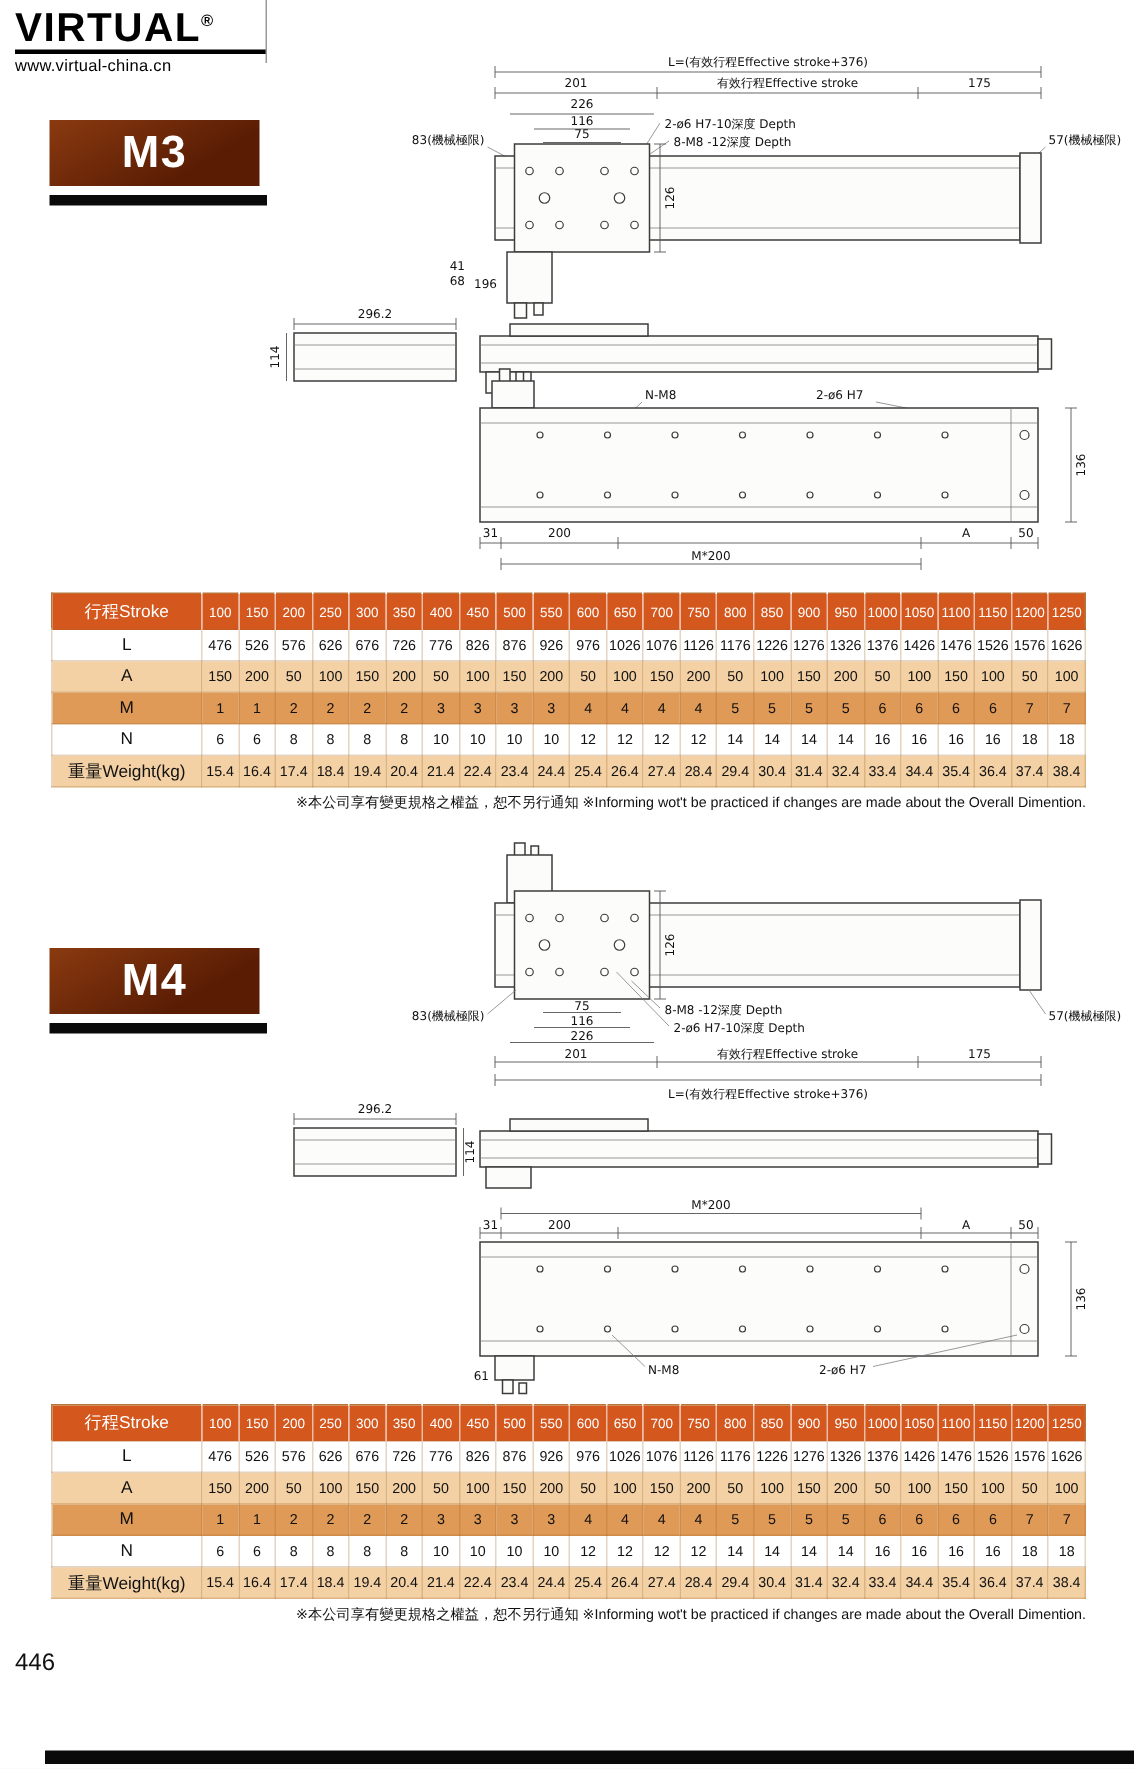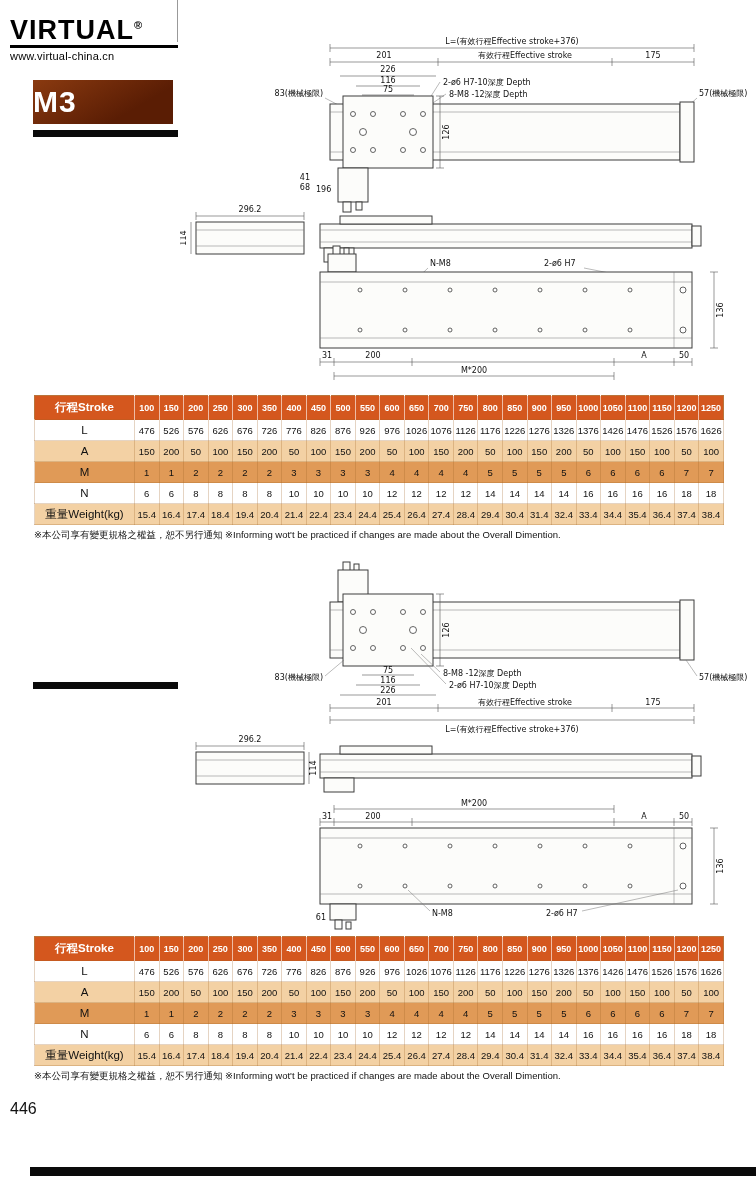--- a/index.html
+++ b/index.html
@@ -3,58 +3,58 @@
 <meta charset="utf-8">
 <style>
   *{margin:0;padding:0;box-sizing:border-box}
   :root{
     --table-header-bg:#d4571e; --row-tan:#f3d1a4; --row-orange:#e09a57;
     --badge-dark:#5a1d04; --badge-light:#8a3a10; --bar-black:#0a0a0a;
   }
   body{background:#e9e9e9;font-family:"Liberation Sans","DejaVu Sans",sans-serif}
   .page{position:relative;width:756px;height:1179px;background:#fff;margin:0 auto;overflow:hidden}
 
-  .logo-block{position:absolute;left:10px;top:16px;width:168px}
+  .logo-block{position:absolute;left:10px;top:4px;width:168px}
   .logo-line{font-weight:bold;font-size:27px;letter-spacing:1px;color:#000;border-bottom:3px solid #000;line-height:1.05;padding-bottom:1px}
   .reg{font-size:11px;vertical-align:super;font-weight:bold}
   .website{font-size:11px;color:#000;margin-top:2px;letter-spacing:.2px}
   .header-rule{position:absolute;left:177px;top:0;width:1px;height:42px;background:#999}
 
-  .badge{position:absolute;width:140px;height:44px;display:flex;align-items:center;
+  .badge{position:absolute;width:140px;height:44px;display:flex;align-items:center;justify-content:center;
     color:#fff;font-size:30px;font-weight:bold;letter-spacing:1px;
     background:linear-gradient(150deg,var(--badge-light) 0%,var(--badge-dark) 70%)}
   #badge-m3{left:33px;top:80px}
   #badge-m4{left:33px;top:632px}
   .badge-bar{position:absolute;width:145px;height:7px;background:var(--bar-black)}
   #badge-bar-m3{left:33px;top:130px}
   #badge-bar-m4{left:33px;top:682px}
 
   .drawing{position:absolute}
   #m3-drawing{left:180px;top:32px}
   #m4-drawing{left:180px;top:560px}
   .drawing .part{fill:#fcfcfa;stroke:#3c3c3c;stroke-width:1}
   .drawing .thin{stroke:#777;stroke-width:.5;fill:none}
   .drawing .hole{fill:#fff;stroke:#3c3c3c;stroke-width:.8}
   .drawing .dim{stroke:#555;stroke-width:.6;fill:none}
   .drawing text{font-family:"DejaVu Sans",sans-serif;font-size:8px;fill:#111}
 
   .spec-table{position:absolute;left:34px;width:690px;border-collapse:collapse;table-layout:fixed;border:1px solid #b9743a}
   #table-m3{top:395px}
   #table-m4{top:936px}
-  .spec-table th{background:var(--table-header-bg);color:#fff;font-size:9px;font-weight:bold;height:24px;padding:0;
+  .spec-table th{background:var(--table-header-bg);color:#fff;font-size:9px;font-weight:normal;height:24px;padding:0;
     text-align:center;border-left:1px solid rgba(255,255,255,.6)}
   .spec-table th:first-child{width:100px;font-size:11.5px;border-left:none}
   .spec-table td{font-size:9.5px;height:21px;text-align:center;padding:0;color:#111;border:1px solid rgba(160,100,40,.28)}
   .spec-table td:first-child{font-size:11.5px}
   .spec-table tbody tr{background:#fff}
   .spec-table tbody tr:nth-child(2){background:var(--row-tan)}
   .spec-table tbody tr:nth-child(3){background:var(--row-orange)}
   .spec-table tbody tr:nth-child(5){background:var(--row-tan)}
 
-  .note{position:absolute;left:34px;width:690px;font-size:9.5px;color:#111;}
+  .note{position:absolute;left:34px;width:690px;font-size:9.5px;color:#111;text-align:right}
   #note-m3{top:529px}
   #note-m4{top:1070px}
 
   .page-num{position:absolute;left:10px;top:1100px;font-size:16px;color:#111}
   .bottom-bar{position:absolute;left:30px;top:1167px;width:726px;height:9px;background:var(--bar-black)}
 </style>
 </head>
 <body>
 
 <div class="page">
@@ -354,20 +354,23 @@
           <td>34.4</td>
           <td>35.4</td>
           <td>36.4</td>
           <td>37.4</td>
           <td>38.4</td>
         </tr>
       </tbody>
   </table>
   <div class="note" id="note-m3">※本公司享有變更規格之權益，恕不另行通知 ※Informing wot't be practiced if changes are made about the Overall Dimention.</div>
 
+  <div class="badge" id="badge-m4">
+      <span>M4</span>
+    </div>
   <div class="badge-bar" id="badge-bar-m4"></div>
 
   <svg id="m4-drawing" class="drawing" width="570" height="372" viewBox="0 0 570 372">
     <g>
       <rect class="part" x="163" y="2" width="7" height="9"></rect>
         <rect class="part" x="174" y="4" width="5" height="7"></rect>
       <rect class="part" x="158" y="10" width="30" height="32"></rect>
       <rect class="part" x="150" y="42" width="350" height="56"></rect>
       <line class="thin" x1="150" y1="50" x2="500" y2="50"></line>
         <line class="thin" x1="150" y1="90" x2="500" y2="90"></line>

